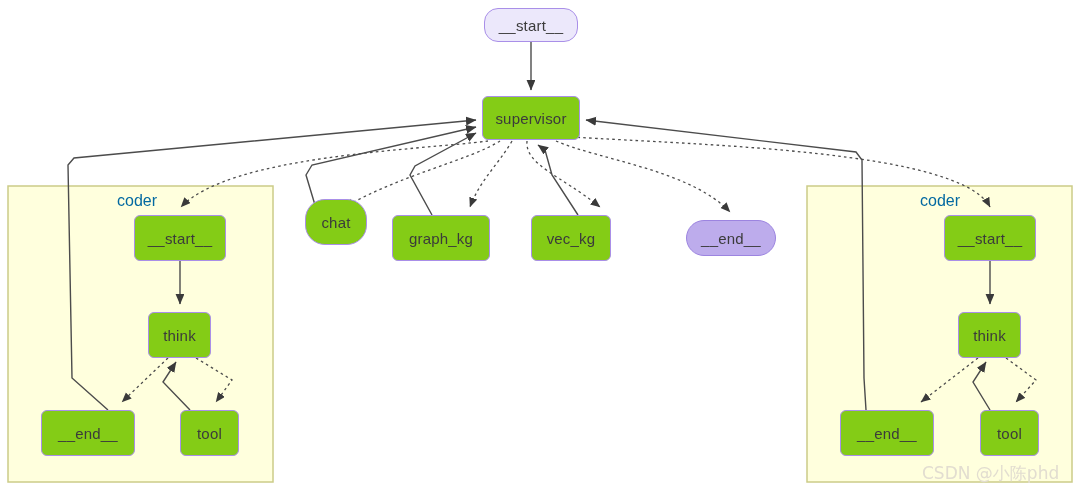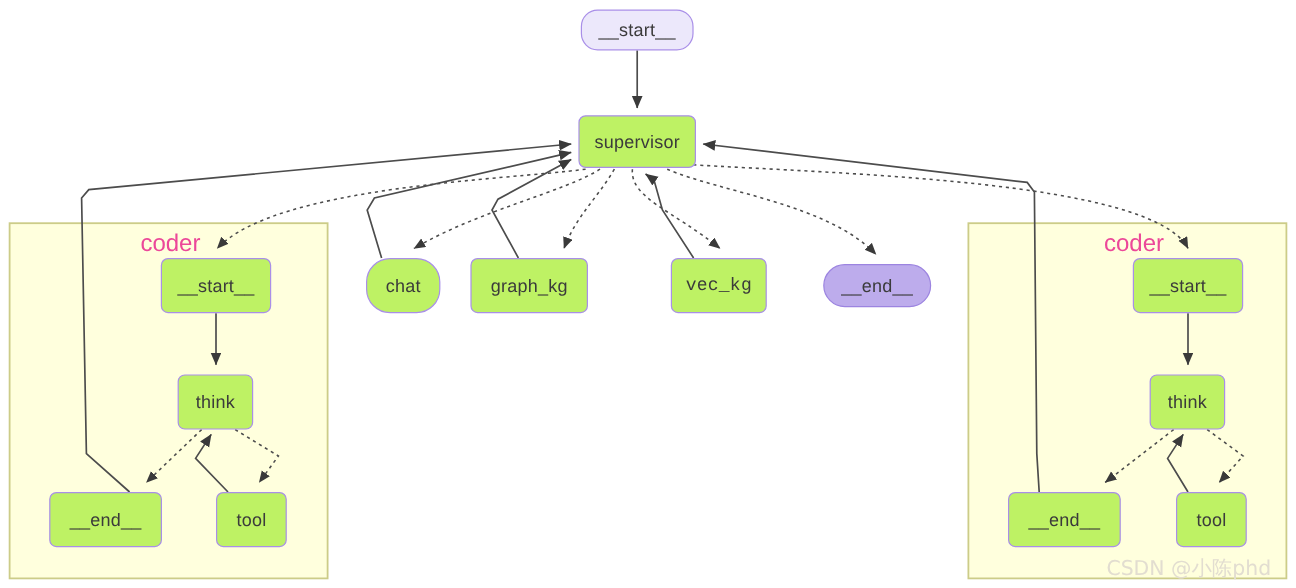--- a/index.html
+++ b/index.html
@@ -2,25 +2,25 @@
 <html><head>
 <meta charset="utf-8">
 <style>
   html,body{margin:0;padding:0;background:#fff;}
   body{width:1080px;height:490px;overflow:hidden;
        font-family:"Liberation Sans","DejaVu Sans",sans-serif;}
   #canvas{position:relative;width:1080px;height:490px;background:#ffffff;}
   svg.layer{position:absolute;left:0;top:0;width:1080px;height:490px;}
   .node{position:absolute;box-sizing:border-box;display:flex;
         align-items:center;justify-content:center;
-        background:#bef264;border:1.6px solid #a98fe8;border-radius:6px;
+        background:#84cc16;border:1.6px solid #a98fe8;border-radius:6px;
         color:#3b3b3b;font-size:15px;letter-spacing:.2px;z-index:3;}
   .node.terminal{background:#ece8fb;border-radius:14px;}
   .node.endpill{background:#bdacec;border:1.6px solid #9c84e0;border-radius:22px;}
-  .cluster-label{position:absolute;font-size:20px;color:#ec4899;z-index:3;
+  .cluster-label{position:absolute;font-size:16px;color:#0369a1;z-index:3;
                  white-space:nowrap;}
   .watermark{position:absolute;font-size:17px;color:#e2ddd0;z-index:4;
              white-space:nowrap;font-family:"DejaVu Sans",sans-serif;}
 </style>
 </head>
 <body>
 
 <div id="canvas">
   <svg class="layer">
     <defs>
@@ -59,27 +59,27 @@
       <div class="cluster-label" style="left: 117px; top: 192px;">coder</div>
       <div class="cluster-label" style="left: 920px; top: 192px;">coder</div>
     </div>
   <div id="nodes">
       <div class="node terminal" style="left: 484px; top: 8px; width: 94px; height: 34px;">
         <span>__start__</span>
       </div>
       <div class="node" style="left: 482px; top: 96px; width: 98px; height: 44px;">
         <span>supervisor</span>
       </div>
-      <div class="node" style="left: 305px; top: 215px; width: 62px; height: 46px; border-radius: 20px;">
+      <div class="node" style="left: 305px; top: 199px; width: 62px; height: 46px; border-radius: 20px;">
         <span>chat</span>
       </div>
       <div class="node" style="left: 392px; top: 215px; width: 98px; height: 46px;">
         <span>graph_kg</span>
       </div>
-      <div class="node" style="left: 559px; top: 215px; width: 80px; height: 46px; font-family: Liberation Mono, monospace;">
+      <div class="node" style="left: 531px; top: 215px; width: 80px; height: 46px;">
         <span>vec_kg</span>
       </div>
       <div class="node endpill" style="left: 686px; top: 220px; width: 90px; height: 36px;">
         <span>__end__</span>
       </div>
       <div class="node" style="left: 134px; top: 215px; width: 92px; height: 46px;">
         <span>__start__</span>
       </div>
       <div class="node" style="left: 148px; top: 312px; width: 63px; height: 46px;">
         <span>think</span>

